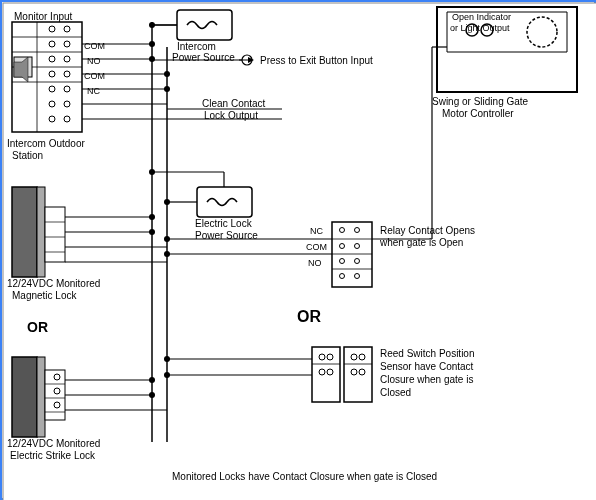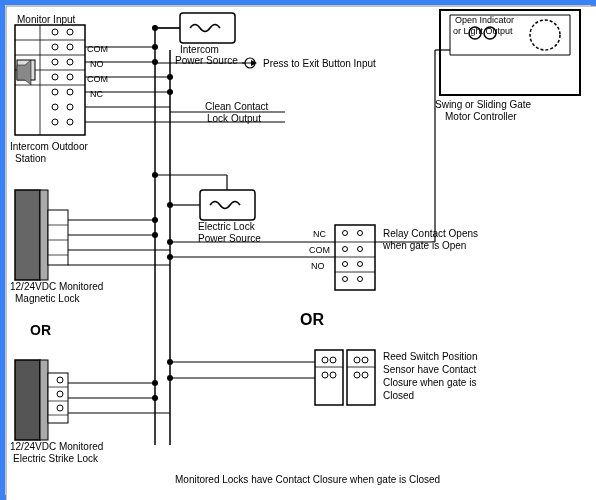--- a/index.html
+++ b/index.html
@@ -10,21 +10,21 @@
       font-family: Arial, sans-serif;
       font-size: 11px;
       overflow: hidden;
       position: relative;
     }
     #diagram-container {
       width: 596px;
       height: 500px;
       position: relative;
       background: #fff;
-      border: 5px solid #3b82f6;
+      border: 2px solid #3b82f6;
     }
     svg {
       position: absolute;
       top: 0; left: 0;
       width: 596px;
       height: 500px;
     }
   </style>
 </head>
 <body>

